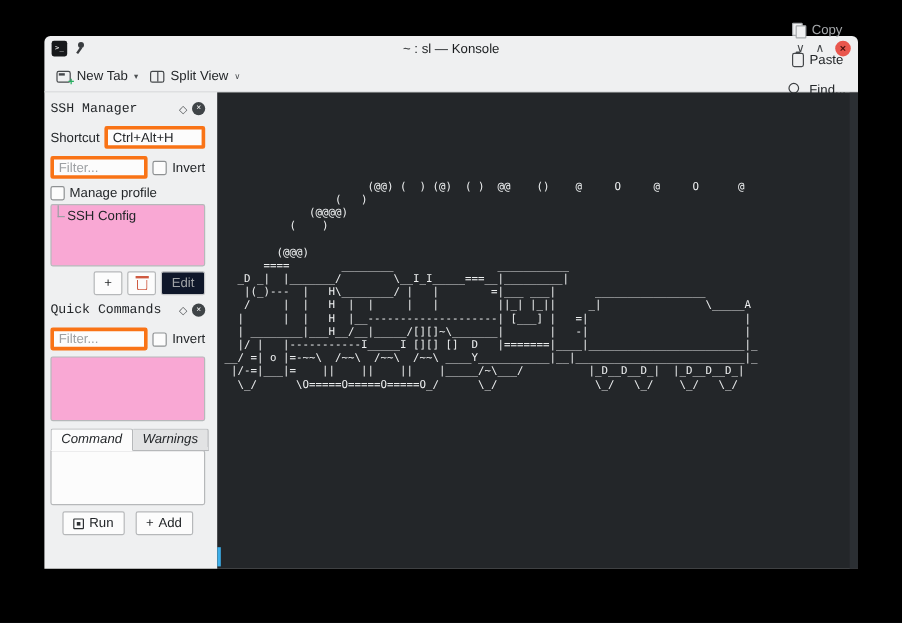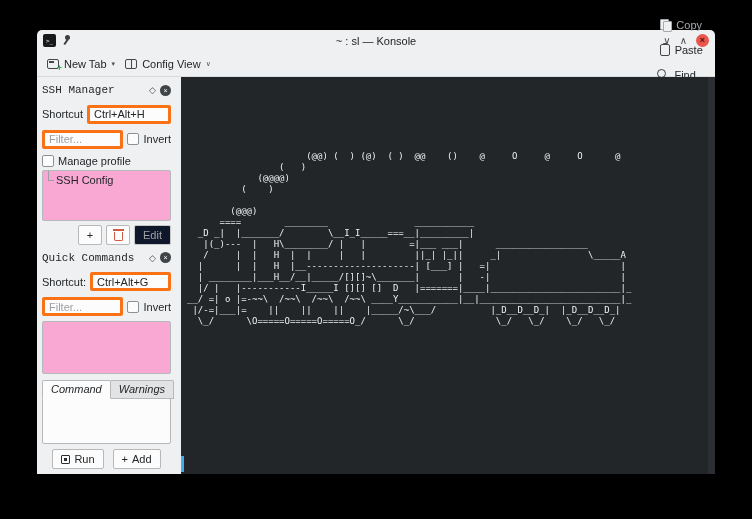--- a/index.html
+++ b/index.html
@@ -106,21 +106,21 @@
   </div>
 
   <div class="toolbar">
     <span class="tb-btn">
       <span class="icon-newtab"></span>
       <span>New Tab</span>
       <span class="caret">▾</span>
     </span>
     <span class="tb-btn">
       <span class="icon-split"></span>
-      <span>Config View</span>
+      <span>Split View</span>
       <span class="caret">∨</span>
     </span>
     <span class="tb-right">
       <span class="tb-btn">
         <span class="icon-copy"></span>
         <span class="disabled-txt">Copy</span>
       </span>
       <span class="tb-btn">
         <span class="icon-paste"></span>
         <span>Paste</span>
@@ -165,24 +165,20 @@
         </button>
         <button class="btn disabled">Edit</button>
       </div>
 
       <div class="panel-head">
         <span class="panel-title">Quick Commands</span>
         <span class="float-ico">◇</span>
         <span class="close-ico">×</span>
       </div>
       <div class="row">
-        <span class="lbl">Shortcut:</span>
-        <input class="input" value="Ctrl+Alt+G" style="">
-      </div>
-      <div class="row">
         <input class="input" placeholder="Filter..." style="">
         <span class="cb"></span>
         <span class="lbl">Invert</span>
       </div>
       <div class="listbox qc-list"></div>
       <div class="tabs">
         <span class="tab active">Command</span>
         <span class="tab">Warnings</span>
       </div>
       <div class="qc-edit"></div>

